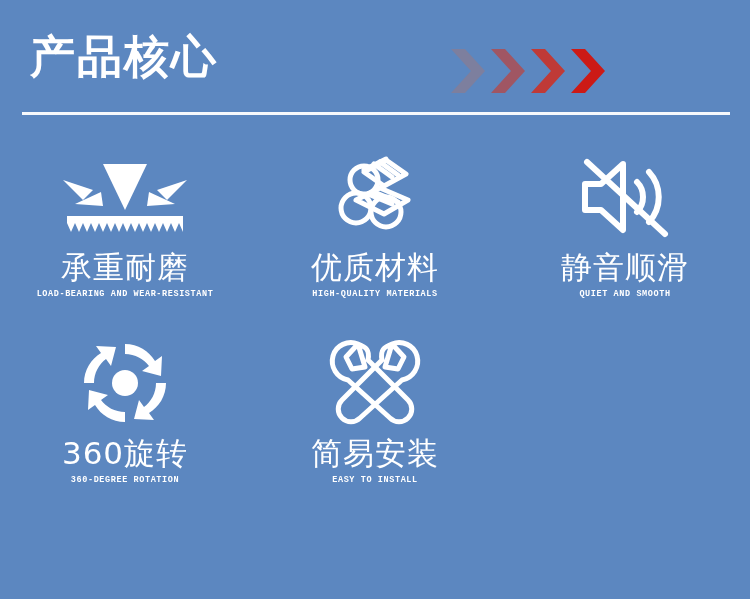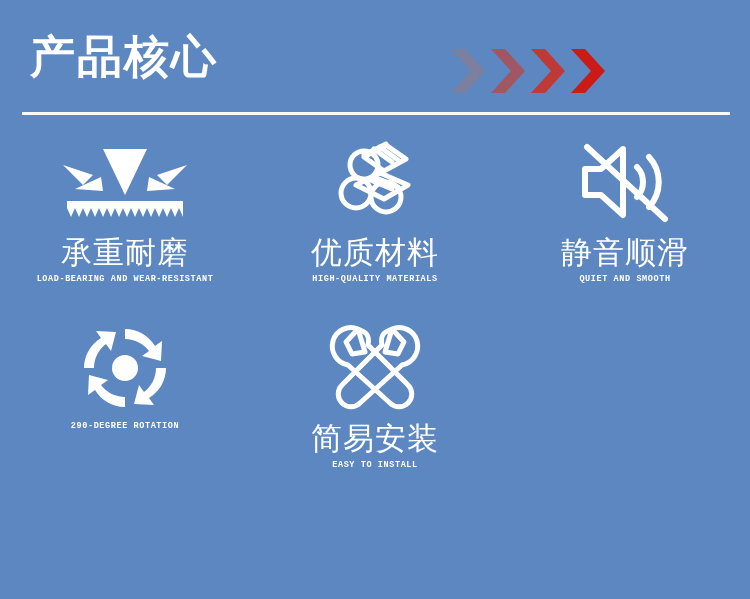--- a/index.html
+++ b/index.html
@@ -56,21 +56,21 @@
     width: 708px;
     height: 3px;
     background: #ffffff;
     opacity: 0.95;
   }
 
   
   .grid {
     position: absolute;
     left: 0;
-    top: 135px;
+    top: 150px;
     width: 750px;
     display: grid;
     grid-template-columns: repeat(3, 1fr);
     grid-template-rows: 185px 185px;
   }
   .cell {
     display: flex;
     flex-direction: column;
     align-items: center;
     justify-content: flex-start;
@@ -186,21 +186,22 @@
         <svg width="94" height="90" viewBox="0 0 94 90">
           <circle cx="47" cy="45" r="13" fill="#ffffff"></circle>
           <g fill="#ffffff">
             <path d="M47 6 C60 6 71 13 77 23 L84 18 L83 38 L64 33 L71 28 C66 21 57 16 47 16 Z"></path>
             <path d="M88 45 C88 58 81 69 71 75 L76 82 L56 81 L61 62 L66 69 C73 64 78 55 78 45 Z"></path>
             <path d="M47 84 C34 84 23 77 17 67 L10 72 L11 52 L30 57 L23 62 C28 69 37 74 47 74 Z"></path>
             <path d="M6 45 C6 32 13 21 23 15 L18 8 L38 9 L33 28 L28 21 C21 26 16 35 16 45 Z"></path>
           </g>
         </svg>
       </div>
-      <div class="en-label">290-DEGREE ROTATION</div>
+      <div class="cn-label">360旋转</div>
+      <div class="en-label">360-DEGREE ROTATION</div>
     </div>
 
 
     <div class="cell row2">
       <div class="icon-wrap">
         <svg width="94" height="90" viewBox="0 0 94 90">
           <g fill="none" stroke="#ffffff" stroke-width="5" stroke-linejoin="round" stroke-linecap="round">
             <path d="M30 6 C20 2 8 7 5 18 C2 29 9 40 20 42 L62 80 C67 85 75 85 80 80 C85 75 85 67 80 62 L40 22 C42 12 38 9 30 6 L18 19 L24 31 L37 29 Z"></path>
             <path d="M64 6 C74 2 86 7 89 18 C92 29 85 40 74 42 L32 80 C27 85 19 85 14 80 C9 75 9 67 14 62 L54 22 C52 12 56 9 64 6 L76 19 L70 31 L57 29 Z"></path>
           </g>

